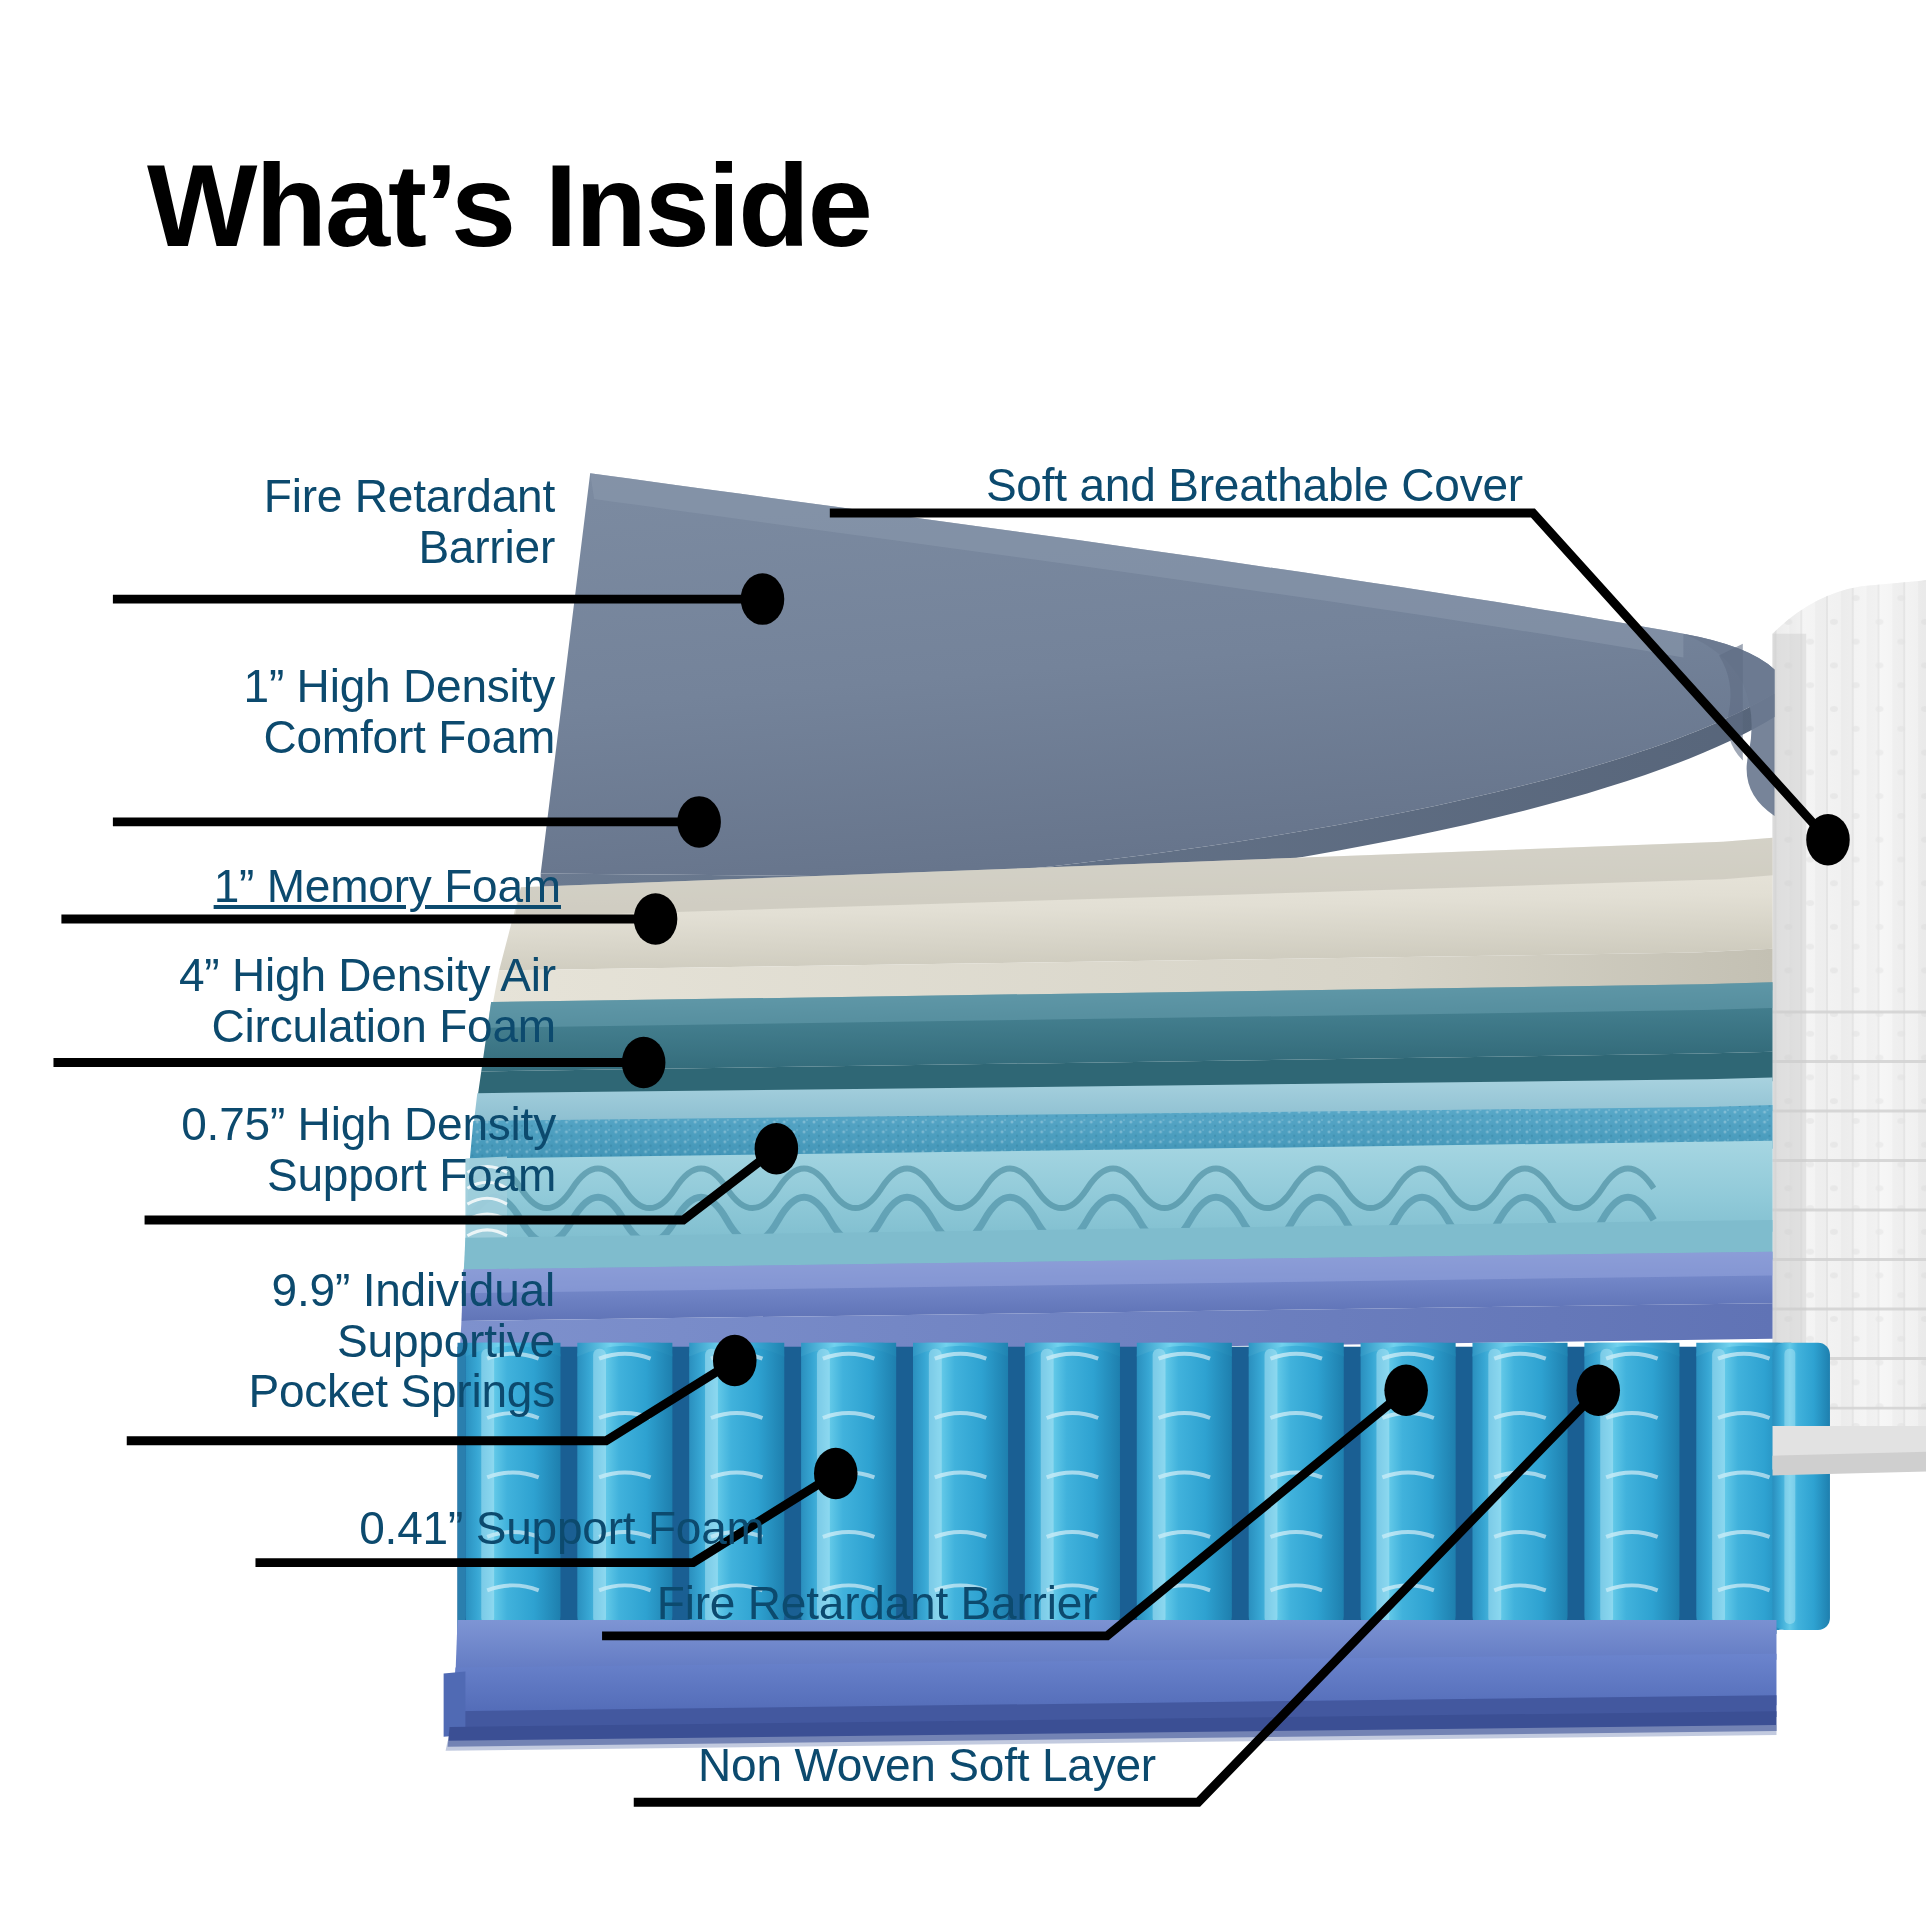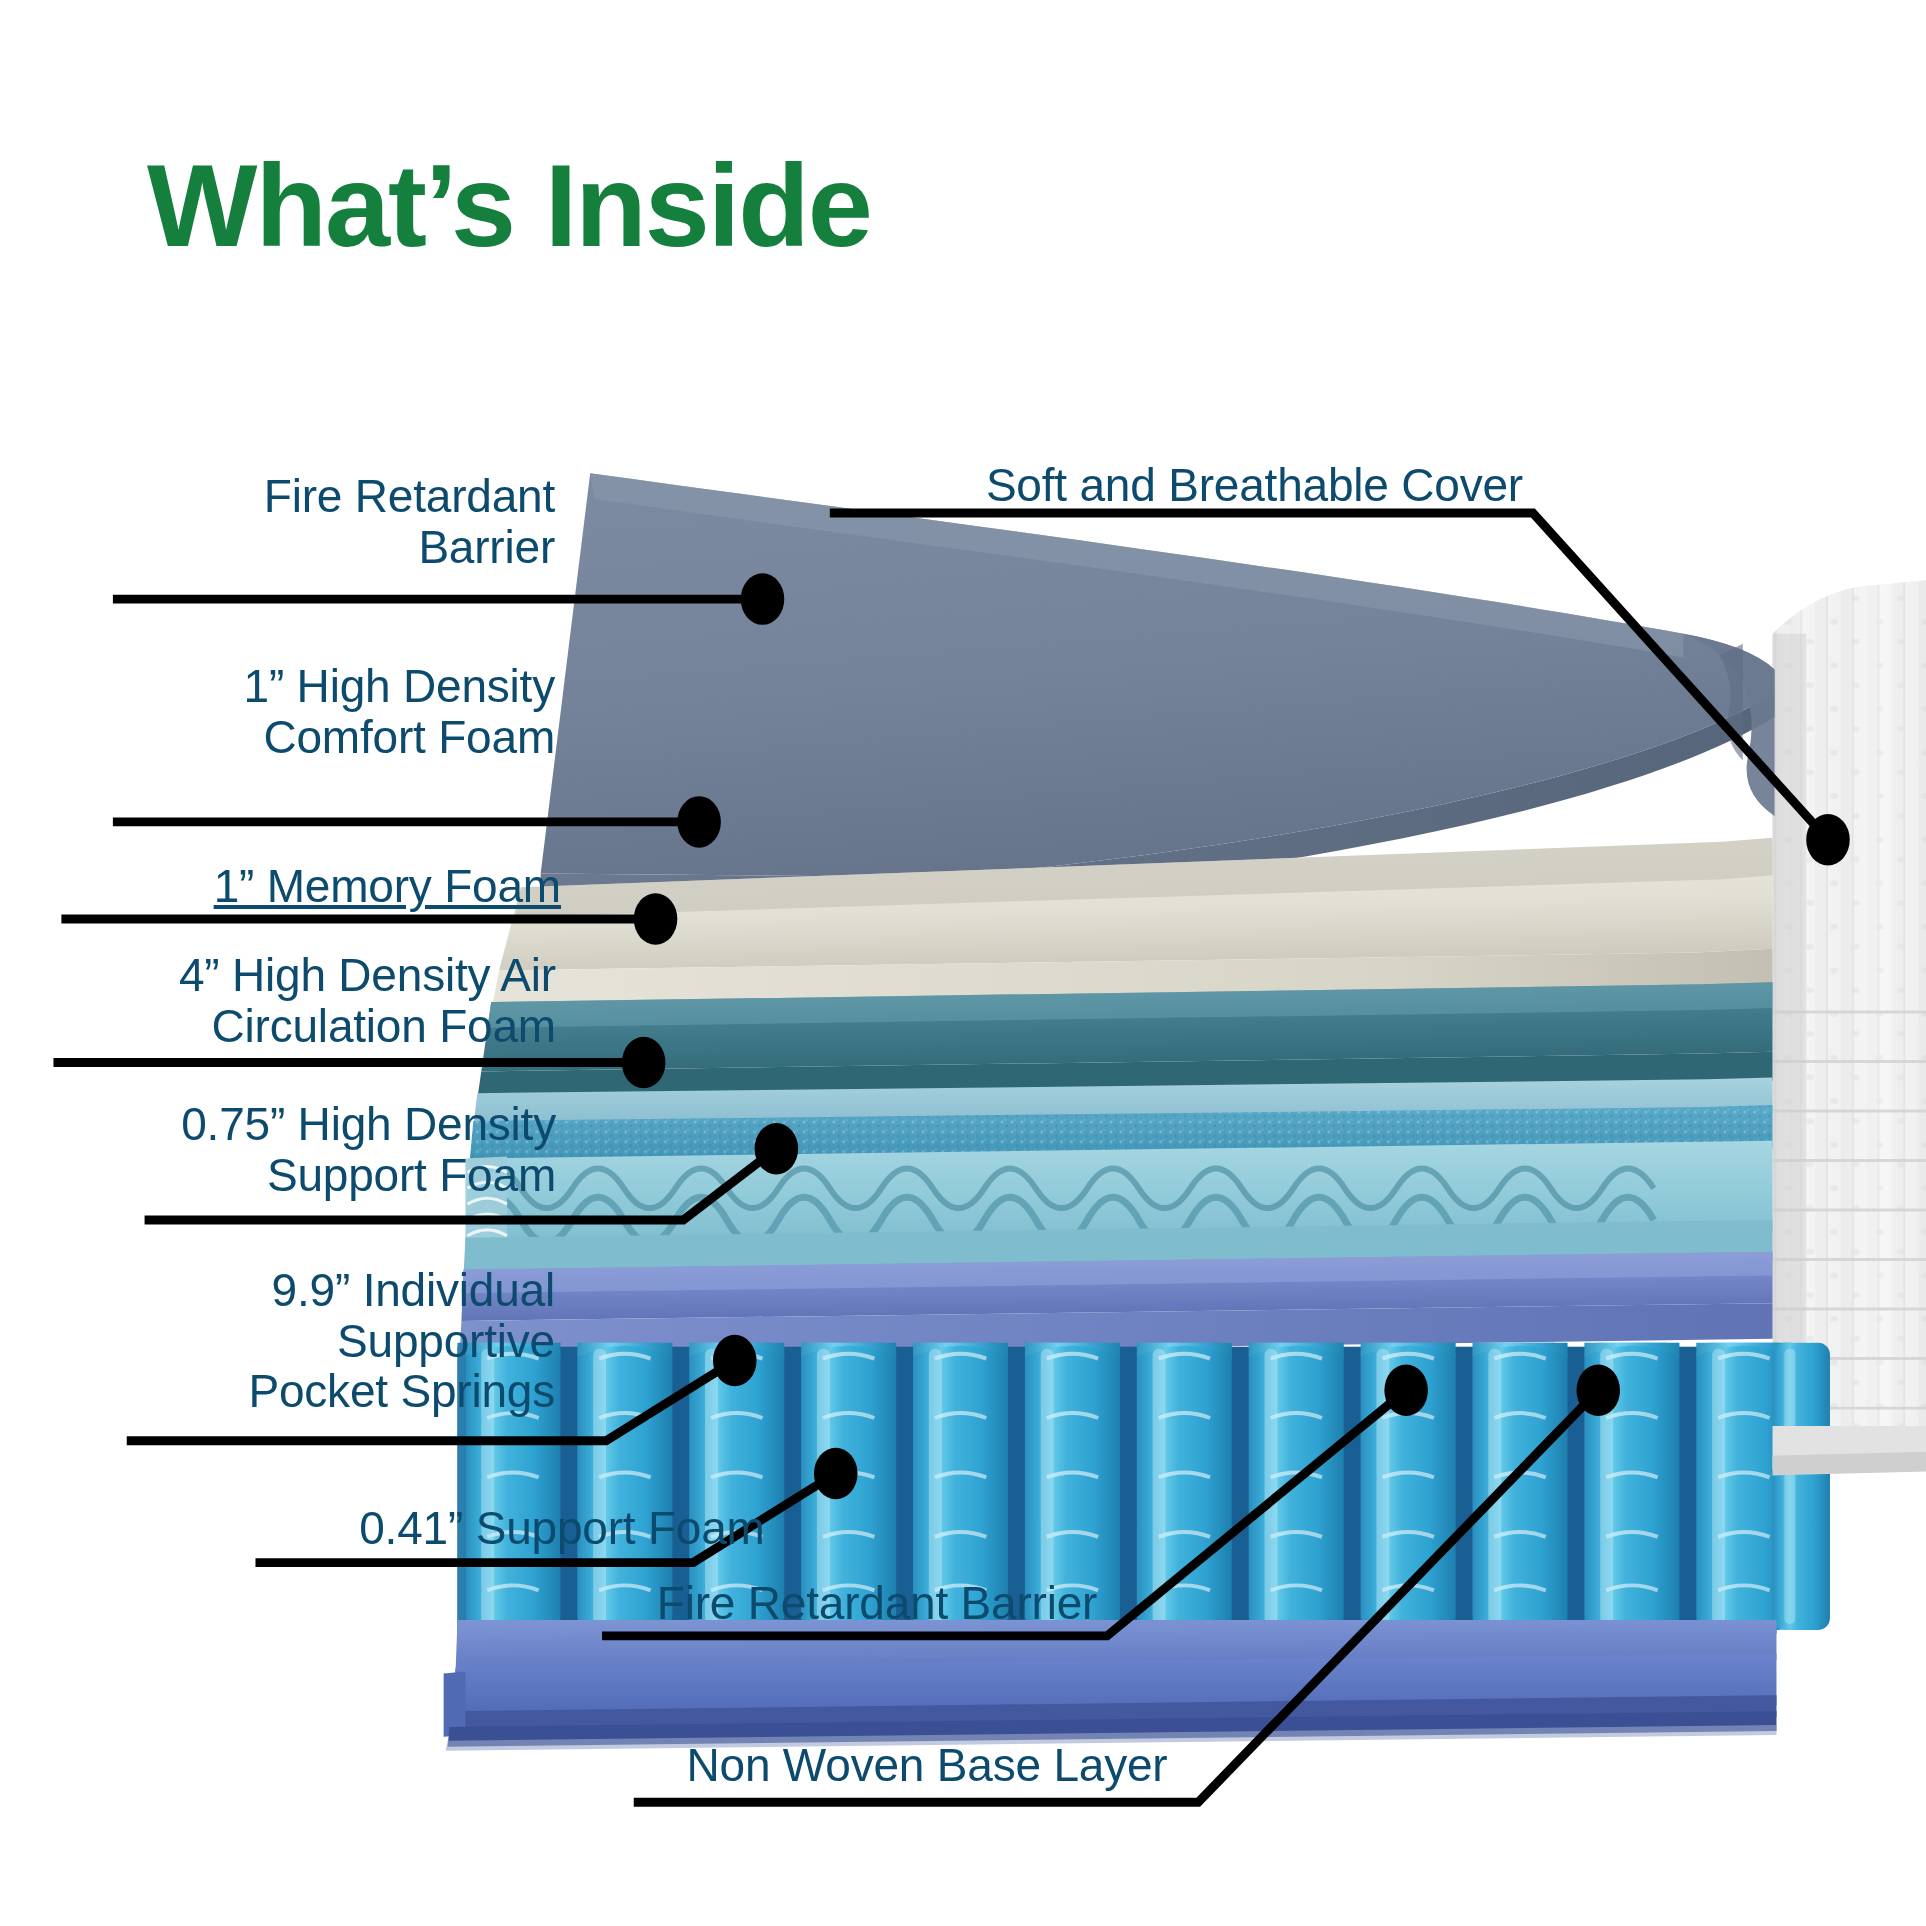--- a/index.html
+++ b/index.html
@@ -8,21 +8,21 @@
     width:1927px;height:1927px;position:relative;overflow:hidden;
     font-family:"Liberation Sans","DejaVu Sans",sans-serif;
     -webkit-font-smoothing:antialiased;
   }
   #stage{position:absolute;inset:0;width:1927px;height:1927px;background:#fff;}
 
   
   #page-title{
     position:absolute;left:147px;top:147px;
     font-size:117px;line-height:1.0;font-weight:700;
-    letter-spacing:-2px;color:#15803d;white-space:nowrap;
+    letter-spacing:-2px;color:#000000;white-space:nowrap;
   }
 
   
   #art{position:absolute;left:0;top:0;width:1927px;height:1927px;}
 
   
   .callout{position:absolute;color:#0c4a6e;}
   .callout .txt{
     font-size:46px;line-height:1.10;white-space:pre-line;
     font-weight:400;letter-spacing:-0.2px;
@@ -473,18 +473,18 @@
 Supportive
 Pocket Springs</div>
       </div>
       <div class="callout ca-center" style="left: 275px; top: 1503px; width: 574px;">
         <div class="txt">0.41” Support Foam</div>
       </div>
       <div class="callout ca-center" style="left: 580px; top: 1578px; width: 594px;">
         <div class="txt">Fire Retardant Barrier</div>
       </div>
       <div class="callout ca-center" style="left: 610px; top: 1740px; width: 634px;">
-        <div class="txt">Non Woven Base Layer</div>
+        <div class="txt">Non Woven Soft Layer</div>
       </div>
     </div>
 
 </div>
 
 
 </body></html>

